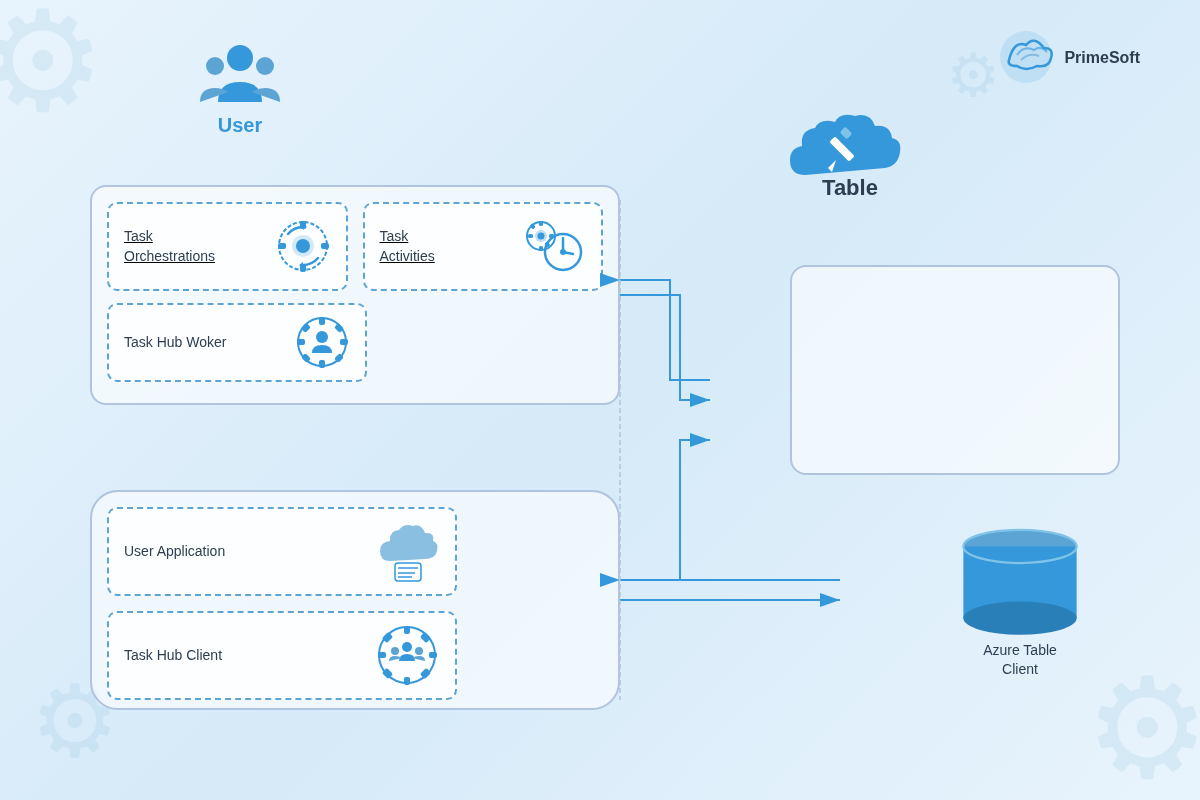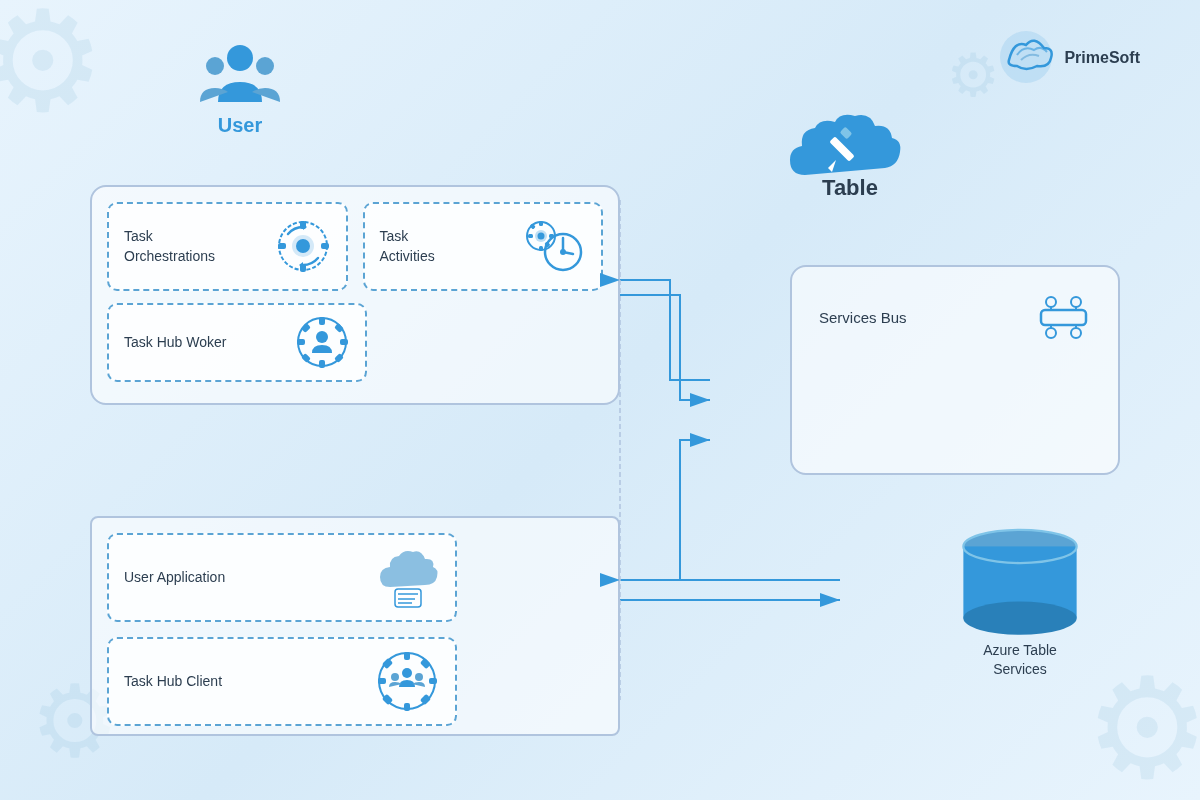--- a/index.html
+++ b/index.html
@@ -94,20 +94,21 @@
       background: rgba(255,255,255,0.6);
       display: flex;
       flex-direction: column;
       padding: 15px;
       gap: 12px;
     }
 
     .durable-top-row {
       display: flex;
       gap: 15px;
+      text-decoration: underline;
     }
 
     .inner-box {
       border: 2px dashed #5ba4d4;
       border-radius: 10px;
       background: rgba(255,255,255,0.8);
       display: flex;
       align-items: center;
       justify-content: space-between;
       padding: 10px 15px;
@@ -173,26 +174,26 @@
 
     .task-hub-label {
       font-size: 15px;
       color: #2c3e50;
       font-weight: 500;
     }
 
     
     .client-box {
       position: absolute;
-      top: 516px;
+      top: 490px;
       left: 90px;
       width: 530px;
       height: 220px;
       border: 2px solid #b0c4de;
-      border-radius: 8px;
+      border-radius: 28px;
       background: rgba(255,255,255,0.6);
       display: flex;
       flex-direction: column;
       padding: 15px;
       gap: 15px;
     }
 
     .storage-box {
       position: absolute;
       top: 520px;
@@ -336,35 +337,20 @@
 
         <circle cx="27" cy="22" r="6" fill="#3498db"></circle>
         <path d="M17 38 Q17 30 27 30 Q37 30 37 38Z" fill="#3498db"></path>
       </svg>
     </div>
   </div>
 </div>
 
 <div class="azure-services-box">
 
-  <div class="services-bus-row">
-    <span class="services-bus-label">Services Bus</span>
-    <svg class="component-icon" viewBox="0 0 55 55">
-
-      <rect x="5" y="20" width="45" height="15" rx="4" fill="none" stroke="#3498db" stroke-width="2.5"></rect>
-      <circle cx="15" cy="12" r="5" fill="none" stroke="#3498db" stroke-width="2"></circle>
-      <circle cx="40" cy="12" r="5" fill="none" stroke="#3498db" stroke-width="2"></circle>
-      <circle cx="15" cy="43" r="5" fill="none" stroke="#3498db" stroke-width="2"></circle>
-      <circle cx="40" cy="43" r="5" fill="none" stroke="#3498db" stroke-width="2"></circle>
-      <line x1="15" y1="17" x2="15" y2="20" stroke="#3498db" stroke-width="2"></line>
-      <line x1="40" y1="17" x2="40" y2="20" stroke="#3498db" stroke-width="2"></line>
-      <line x1="15" y1="35" x2="15" y2="38" stroke="#3498db" stroke-width="2"></line>
-      <line x1="40" y1="35" x2="40" y2="38" stroke="#3498db" stroke-width="2"></line>
-    </svg>
-  </div>
 
 </div>
 
 <div class="client-box">
 
   <div class="inner-box" style="width:350px;">
     <span class="inner-box-label">User Application</span>
     <svg class="component-icon-lg" viewBox="0 0 65 65">
 
       <path d="M15 42 Q5 42 5 32 Q5 23 15 22 Q14 12 24 11 Q29 4 38 7 Q46 4 50 14 Q60 13 58 22 Q64 24 62 32 Q60 40 50 40 Z" fill="#5ba4d4" opacity="0.7"></path>
@@ -403,21 +389,21 @@
 <div class="storage-box">
   <svg viewBox="0 0 200 160" width="200" height="160">
 
     <ellipse cx="100" cy="35" rx="75" ry="22" fill="#5ba4d4"></ellipse>
     <rect x="25" y="35" width="150" height="95" fill="#3498db"></rect>
     <ellipse cx="100" cy="130" rx="75" ry="22" fill="#2980b9"></ellipse>
 
     <ellipse cx="100" cy="35" rx="75" ry="22" fill="none" stroke="#7fc4e8" stroke-width="3"></ellipse>
   </svg>
   <span style="font-size:14px; color:#2c3e50; text-align:center; line-height:1.4; font-weight:500; white-space:pre-line;">Azure Table
-Services</span>
+Client</span>
 </div>
 
 <svg class="arrows-svg">
   <defs>
     <marker id="arrowhead-right" markerWidth="10" markerHeight="7" refX="10" refY="3.5" orient="auto">
       <polygon points="0 0, 10 3.5, 0 7" fill="#3498db"></polygon>
     </marker>
     <marker id="arrowhead-left" markerWidth="10" markerHeight="7" refX="0" refY="3.5" orient="auto">
       <polygon points="10 0, 0 3.5, 10 7" fill="#3498db"></polygon>
     </marker>

